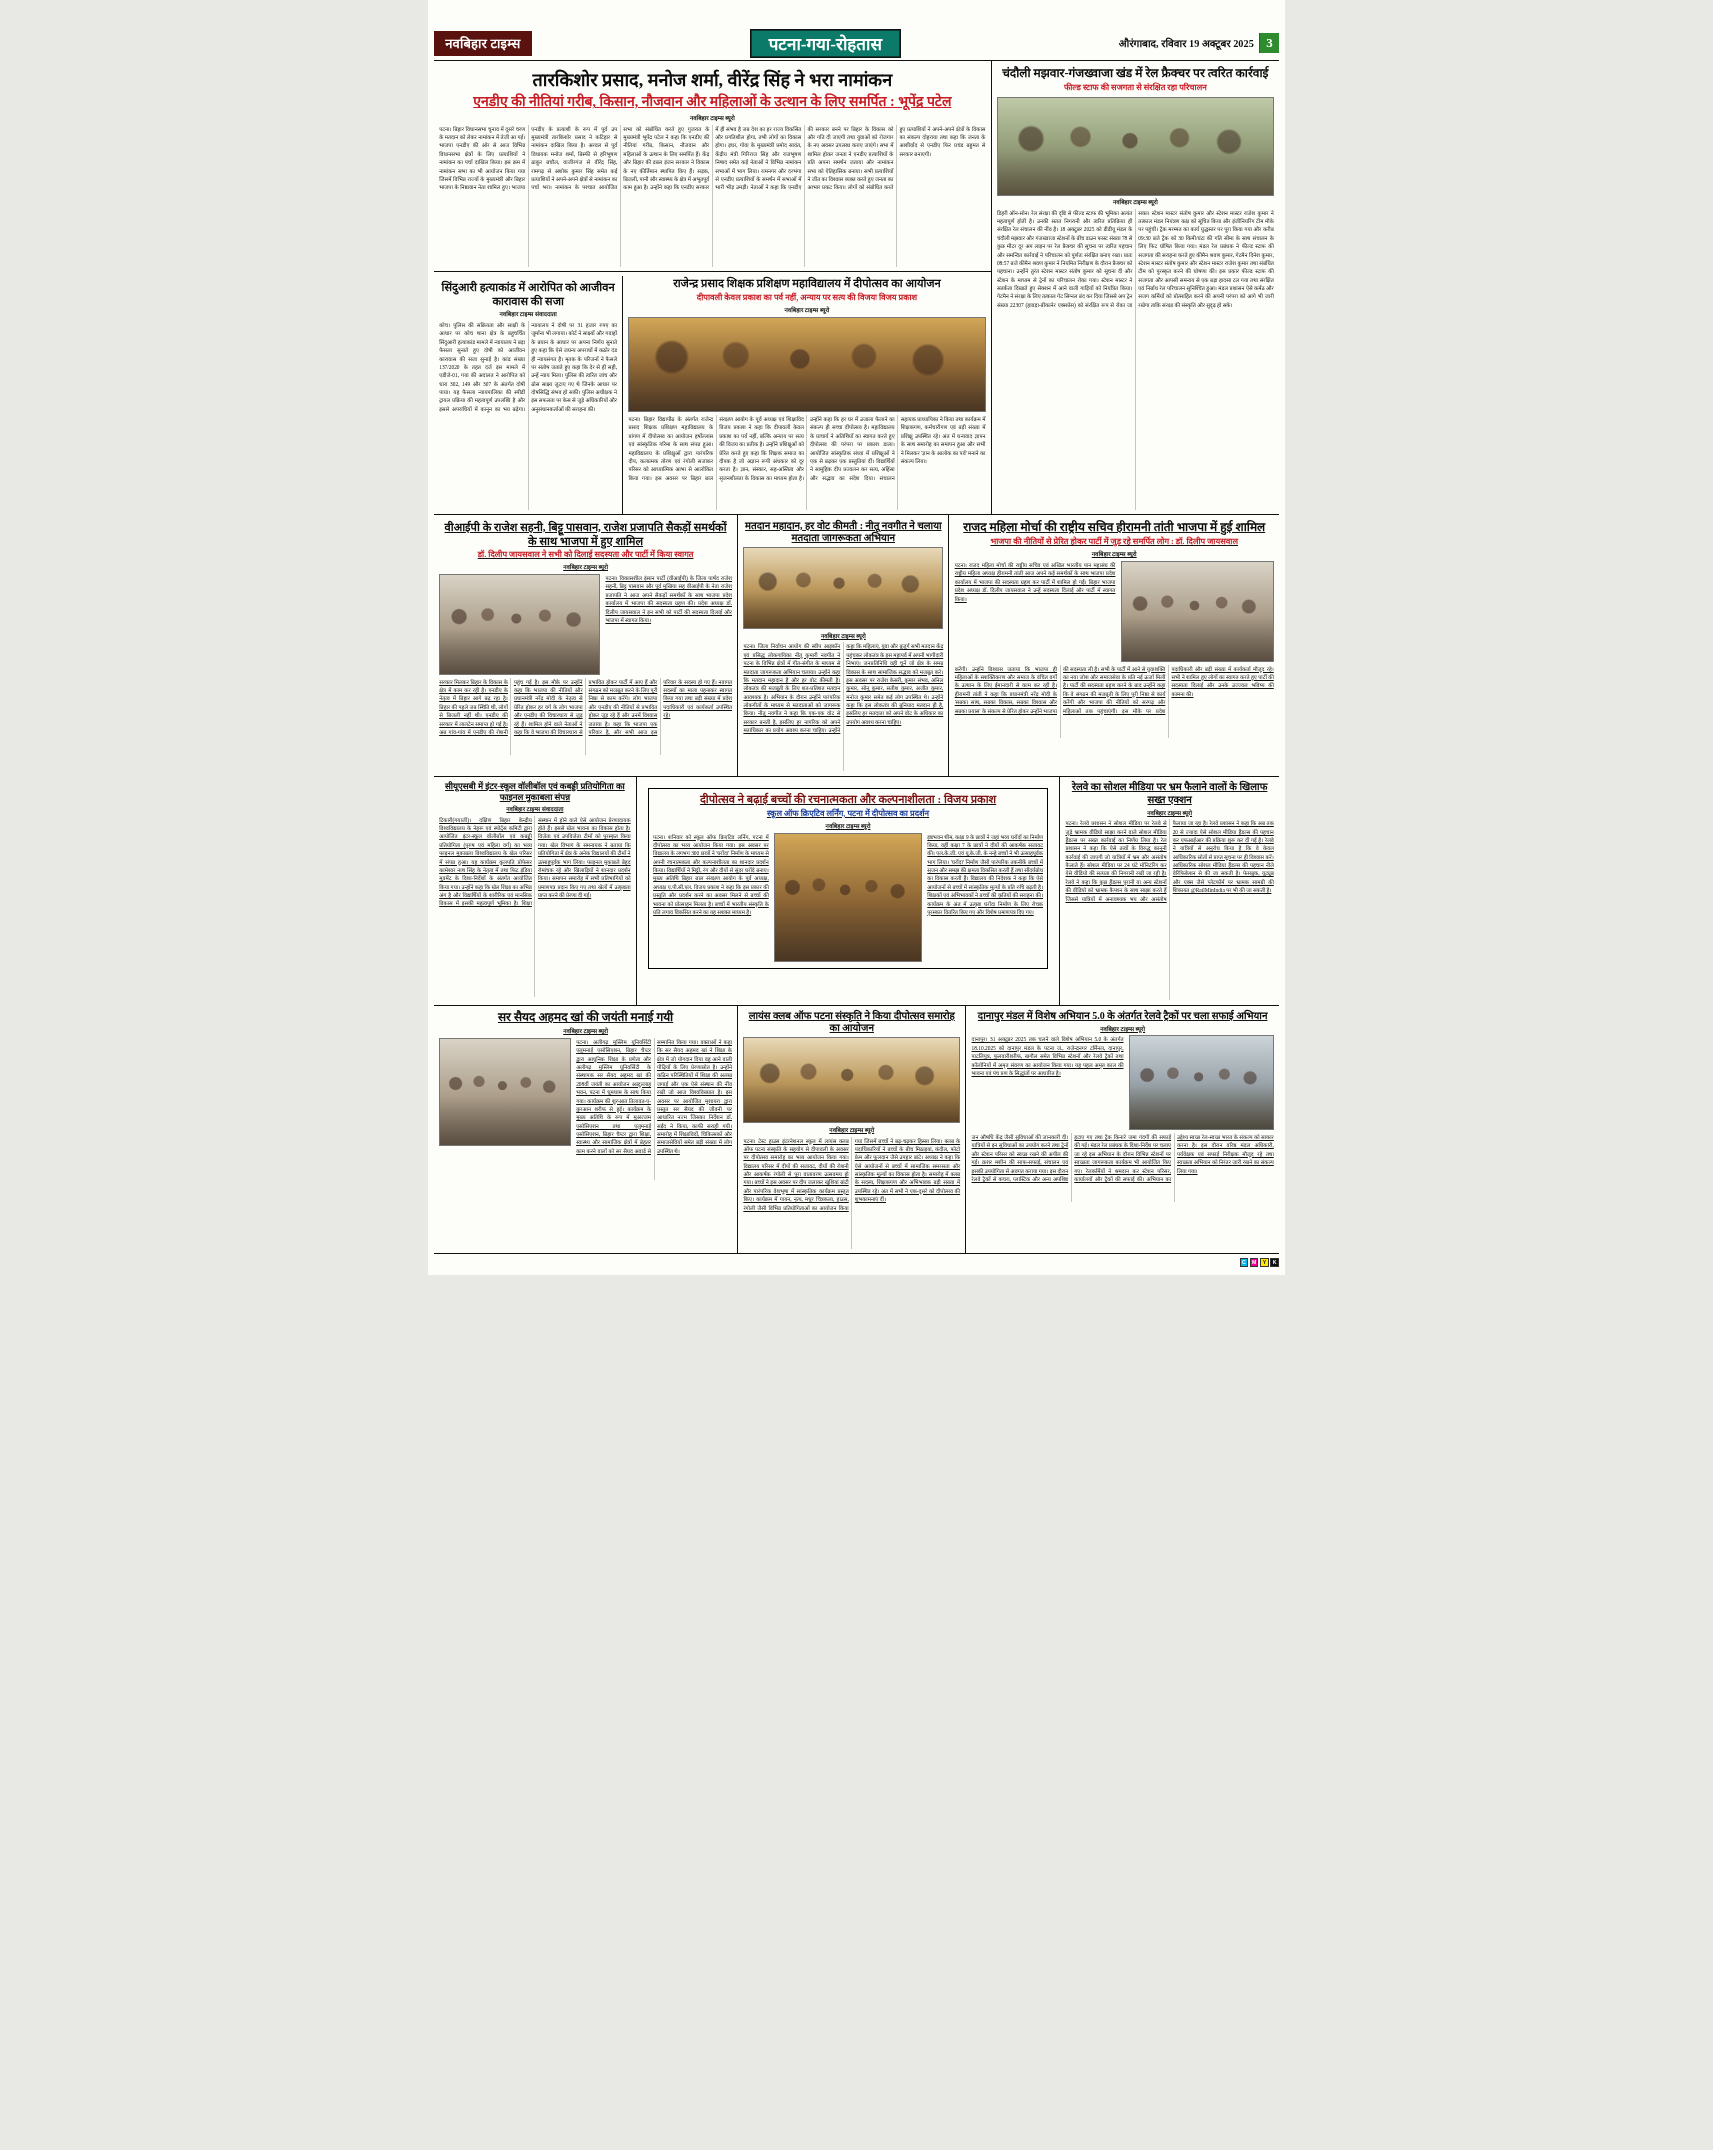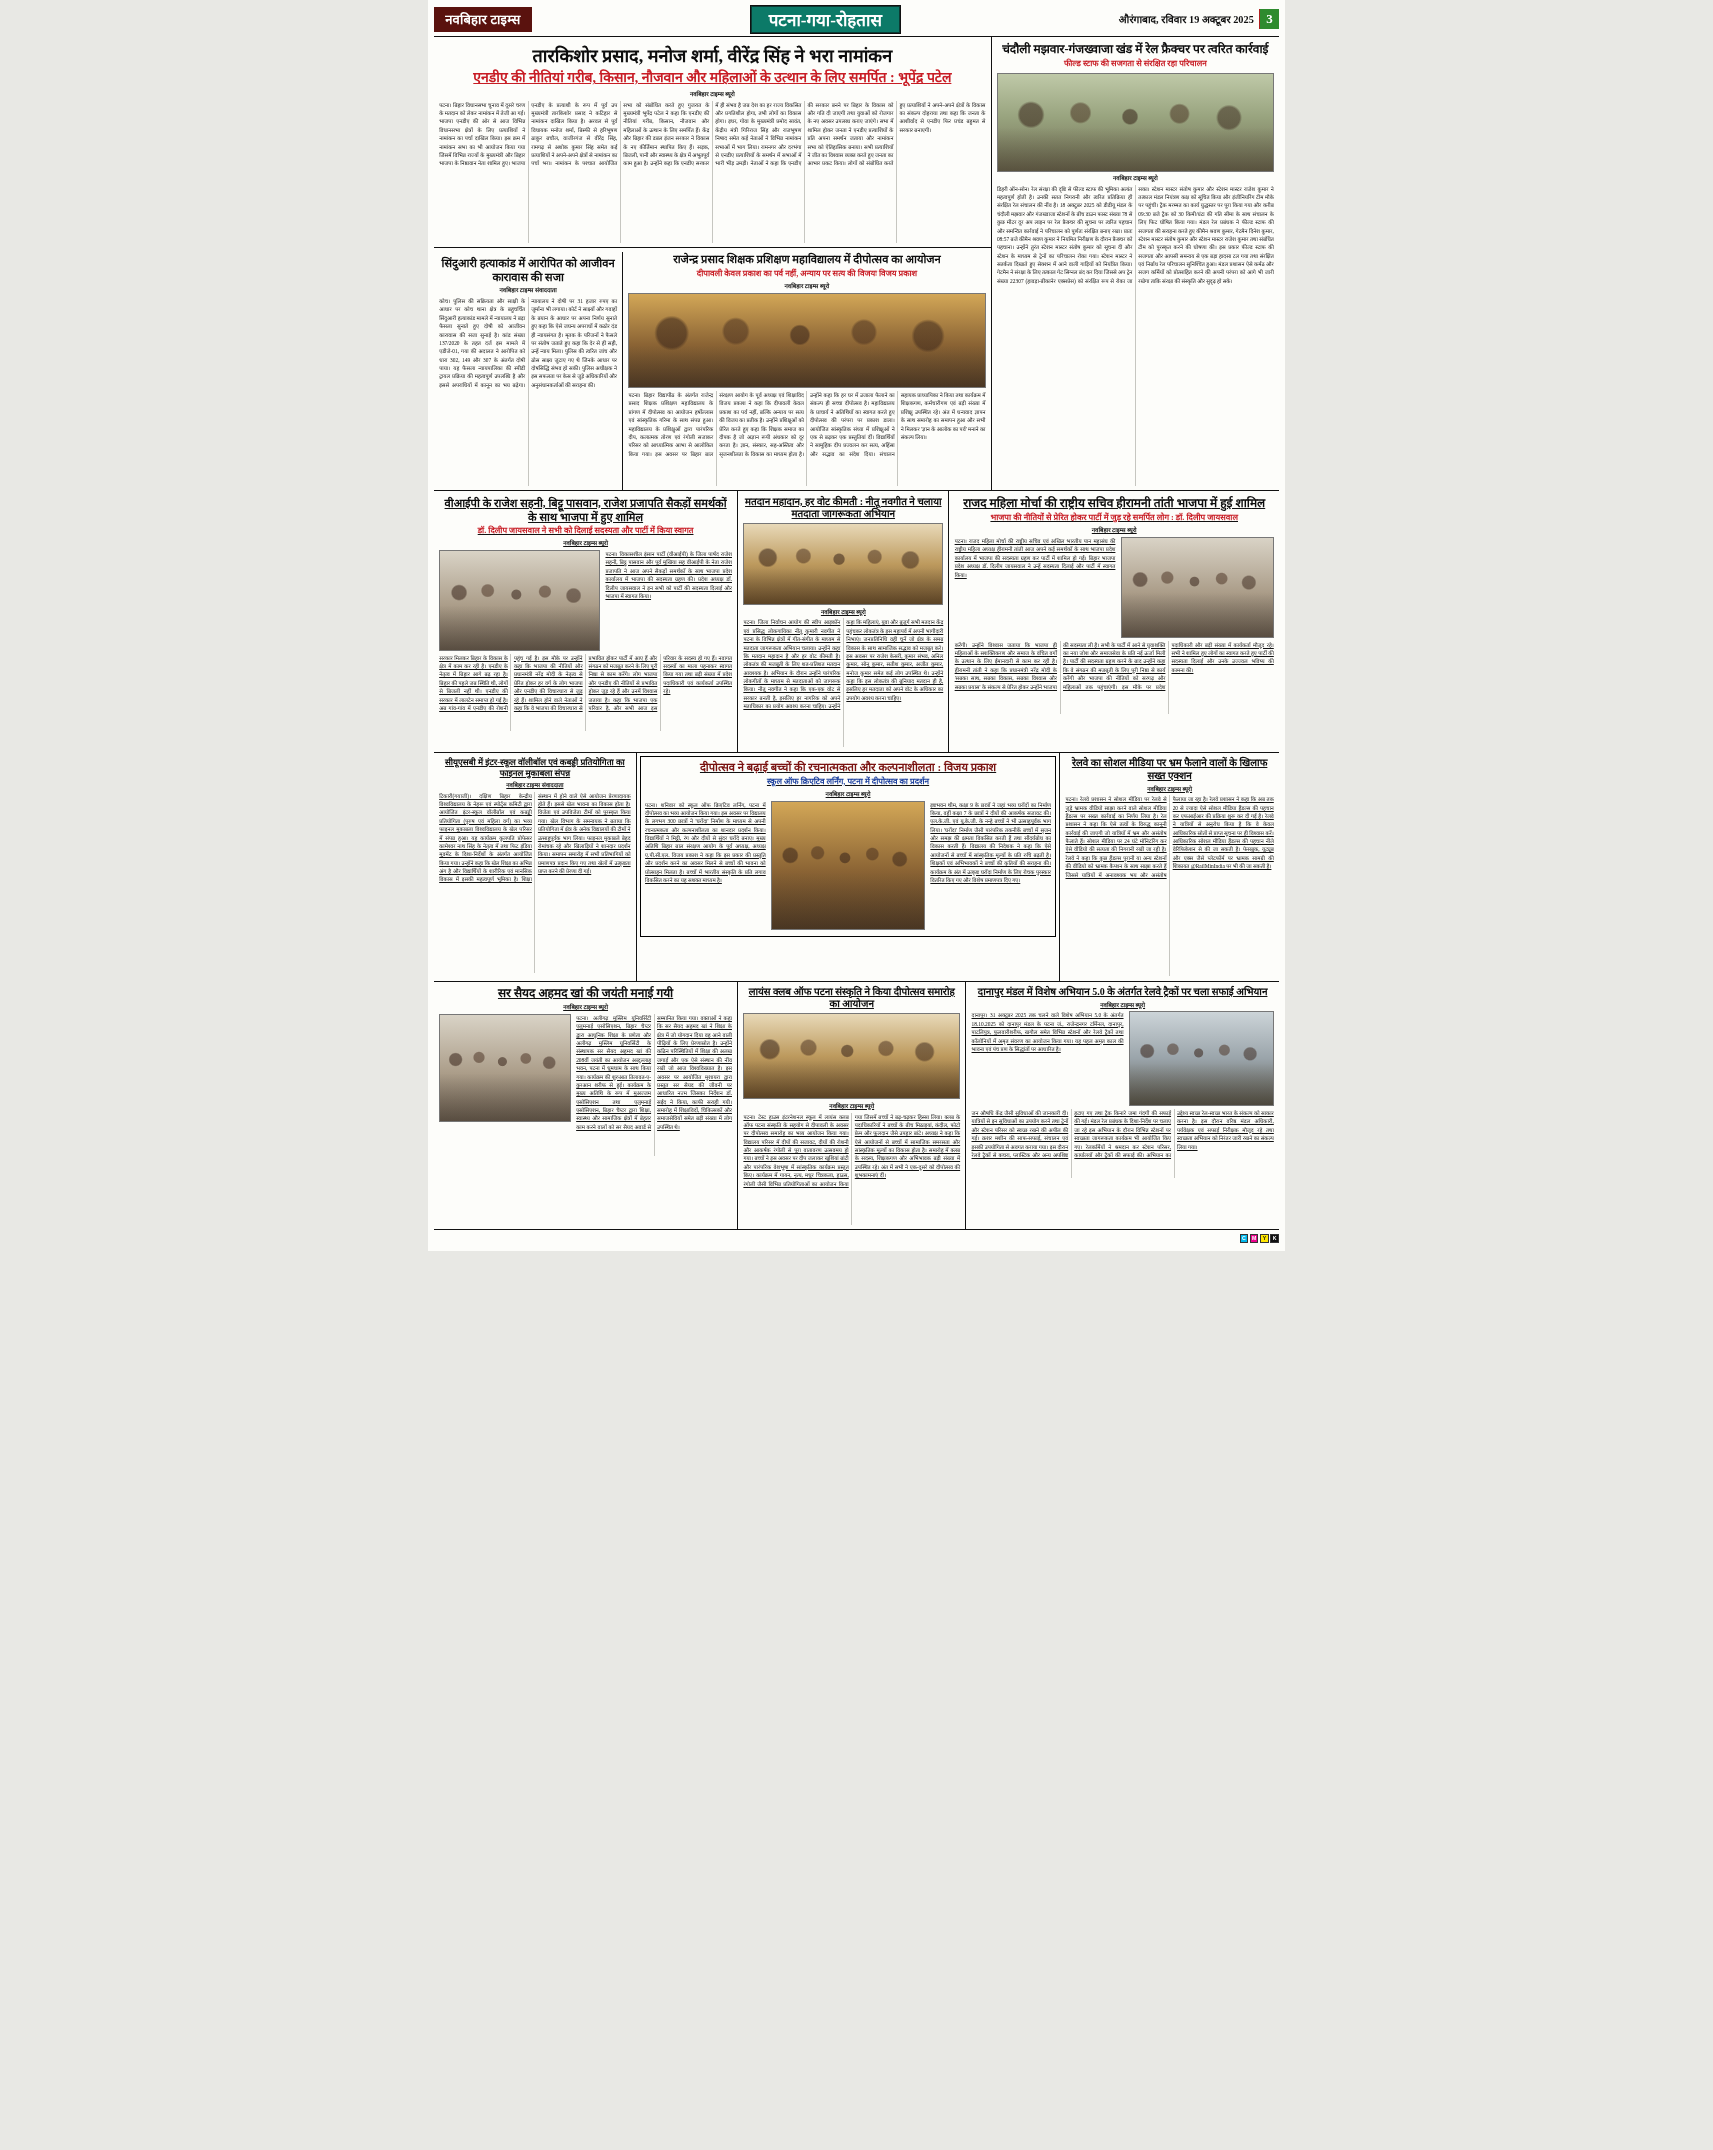--- a/index.html
+++ b/index.html
@@ -8,21 +8,21 @@
     --pagenum-bg:#2e8b2e;
     --accent-red:#c81d25;
     --accent-blue:#1b3f9e;
     --headline-maroon:#7a1210;
   }
   *{box-sizing:border-box;margin:0;padding:0;}
   body{background:#e8e8e4;font-family:"Liberation Serif", serif;color:#111;}
   .page{width:857px;margin:0 auto;background:#fdfdfa;padding:4.3px 6px 8.6px 6px;}
 
   
-  .hdr{display:flex;align-items:center;justify-content:space-between;gap:6.9px;padding:1.7px 0 3.4px 0;border-bottom:1.3px solid #111;}
+  .hdr{display:flex;align-items:center;justify-content:space-between;gap:6.9px;padding:1.7px 0 3.4px 0;border-bottom:1.3px solid #111;margin-top:24px;}
   .masthead{background:var(--masthead-bg);color:#fff;font-weight:bold;font-size:13px;padding:3.4px 11.2px;letter-spacing:0.2px;}
   .region{background:var(--region-bg);color:#fff;font-weight:bold;font-size:17px;padding:1px 17px;border:1.3px solid #0b3a33;outline:0.4px solid #111;}
   .datewrap{display:flex;align-items:center;gap:5.2px;}
   .date{font-weight:bold;font-size:10.3px;}
   .pnum{background:var(--pagenum-bg);color:#fff;font-weight:bold;font-size:13px;width:20px;height:20px;display:inline-flex;align-items:center;justify-content:center;border-left:1.3px solid #b02020;}
 
   
   .art{padding:4.3px 5.2px;}
   .hl{font-weight:bold;text-align:center;line-height:1.25;color:#0d0d0d;}
   .hl-main{font-size:18px;line-height:1.15;margin:4.3px 0 2.6px 0;}
@@ -64,21 +64,21 @@
   .rowC,.rowD,.rowE{display:flex;border-bottom:0.9px solid #111;text-decoration:underline;}
   .rowC .a1{flex:0 0 36%;border-right:0.6px solid #111;}
   .rowC .a2{flex:0 0 25%;border-right:0.6px solid #111;}
   .rowC .a3{flex:1;}
   .rowD .a1{flex:0 0 24%;border-right:0.6px solid #111;}
   .rowD .a2{flex:0 0 50%;}
   .rowD .a3{flex:1;border-left:0.6px solid #111;}
   .rowE .a1{flex:0 0 36%;border-right:0.6px solid #111;}
   .rowE .a2{flex:0 0 27%;border-right:0.6px solid #111;}
   .rowE .a3{flex:1;}
-  .boxed{border:1.3px solid #000;margin:3px;padding:3.4px 4.3px;}
+  .boxed{border:1.3px solid #000;margin:11px;padding:3.4px 4.3px;}
 
   .marks{display:flex;justify-content:flex-end;gap:1.7px;padding-top:4.3px;}
   .mark{width:8.6px;height:8.6px;display:inline-flex;align-items:center;justify-content:center;font-family:"Liberation Sans",sans-serif;font-weight:bold;font-size:5.2px;border:0.4px solid #333;}
   .mark.c{background:#00b7eb;color:#fff;}
   .mark.m{background:#ec008c;color:#fff;}
   .mark.y{background:#ffe600;color:#111;}
   .mark.k{background:#111;color:#fff;}
 </style>
 </head>
 <body>

